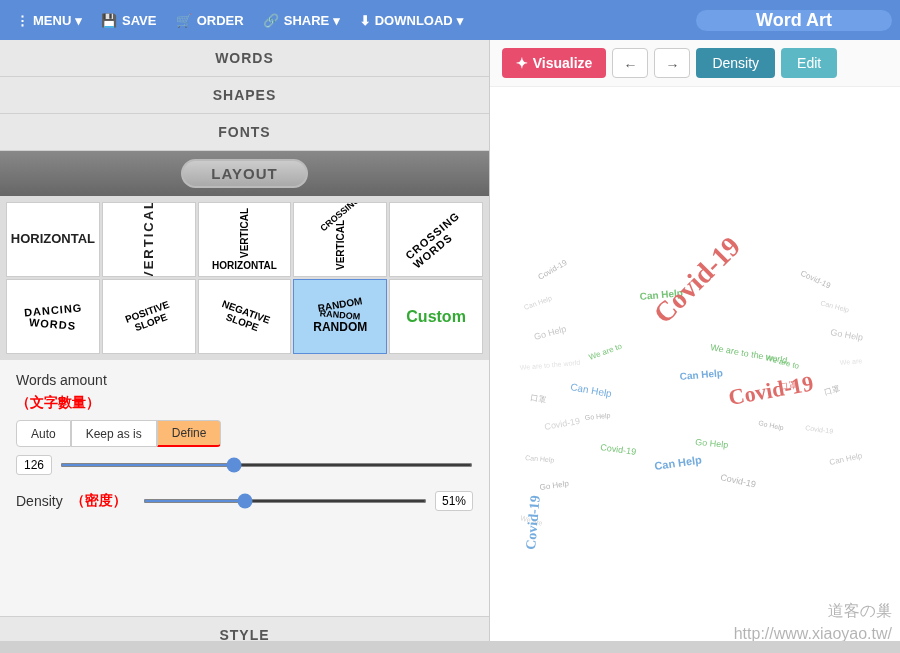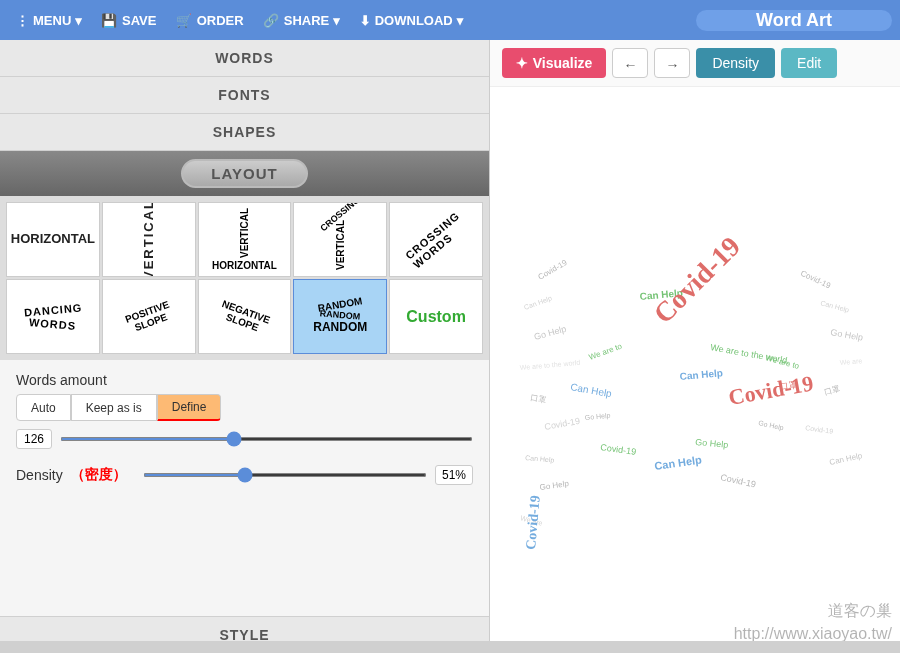--- a/index.html
+++ b/index.html
@@ -233,22 +233,22 @@
   </button>
   <div class="toolbar-divider"></div>
   <div id="word-art-title">Word Art</div>
 </div>
 
 <div id="main">
 
   <div id="left-panel">
 
     <div class="section-tab">WORDS</div>
+    <div class="section-tab">SHAPES</div>
     <div class="section-tab">FONTS</div>
-    <div class="section-tab">SHAPES</div>
 
     <div class="layout-header">
       <div class="layout-header-badge">LAYOUT</div>
     </div>
 
     <div class="layout-grid">
 
       <div class="layout-item">
         <span class="layout-text horizontal">Horizontal</span>
       </div>
@@ -302,20 +302,23 @@
 
       <div class="layout-item">
         <span class="layout-text custom-style">Custom</span>
       </div>
 
     </div>
 
     <div class="controls-section">
       <div class="words-amount-row">
         <span class="words-amount-label">Words amount</span>
+      </div>
+      <div style="display:flex;align-items:center;gap:8px;margin-bottom:8px;">
+        <span class="words-amount-chinese" style="color:red;font-size:14px;font-weight:bold;">（文字數量）</span>
       </div>
       <div class="amount-buttons" style="margin-bottom:8px;">
         <button class="amount-btn">Auto</button>
         <button class="amount-btn">Keep as is</button>
         <button class="amount-btn active" style="background:#fdba74;color:#333;border-bottom:2px solid red;">Define</button>
       </div>
       <div class="slider-row">
         <span class="slider-value">126</span>
         <input type="range" min="1" max="300" value="126" style="flex: 1 1 0%;">
       </div>

